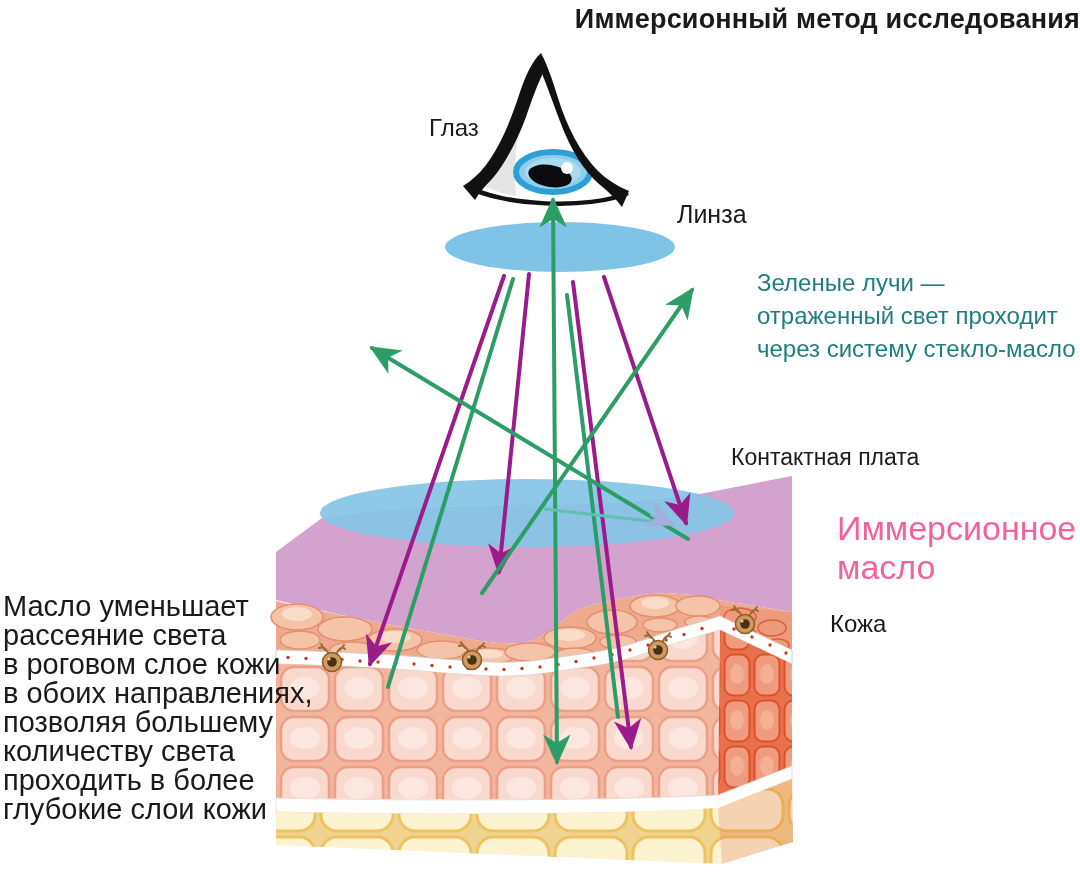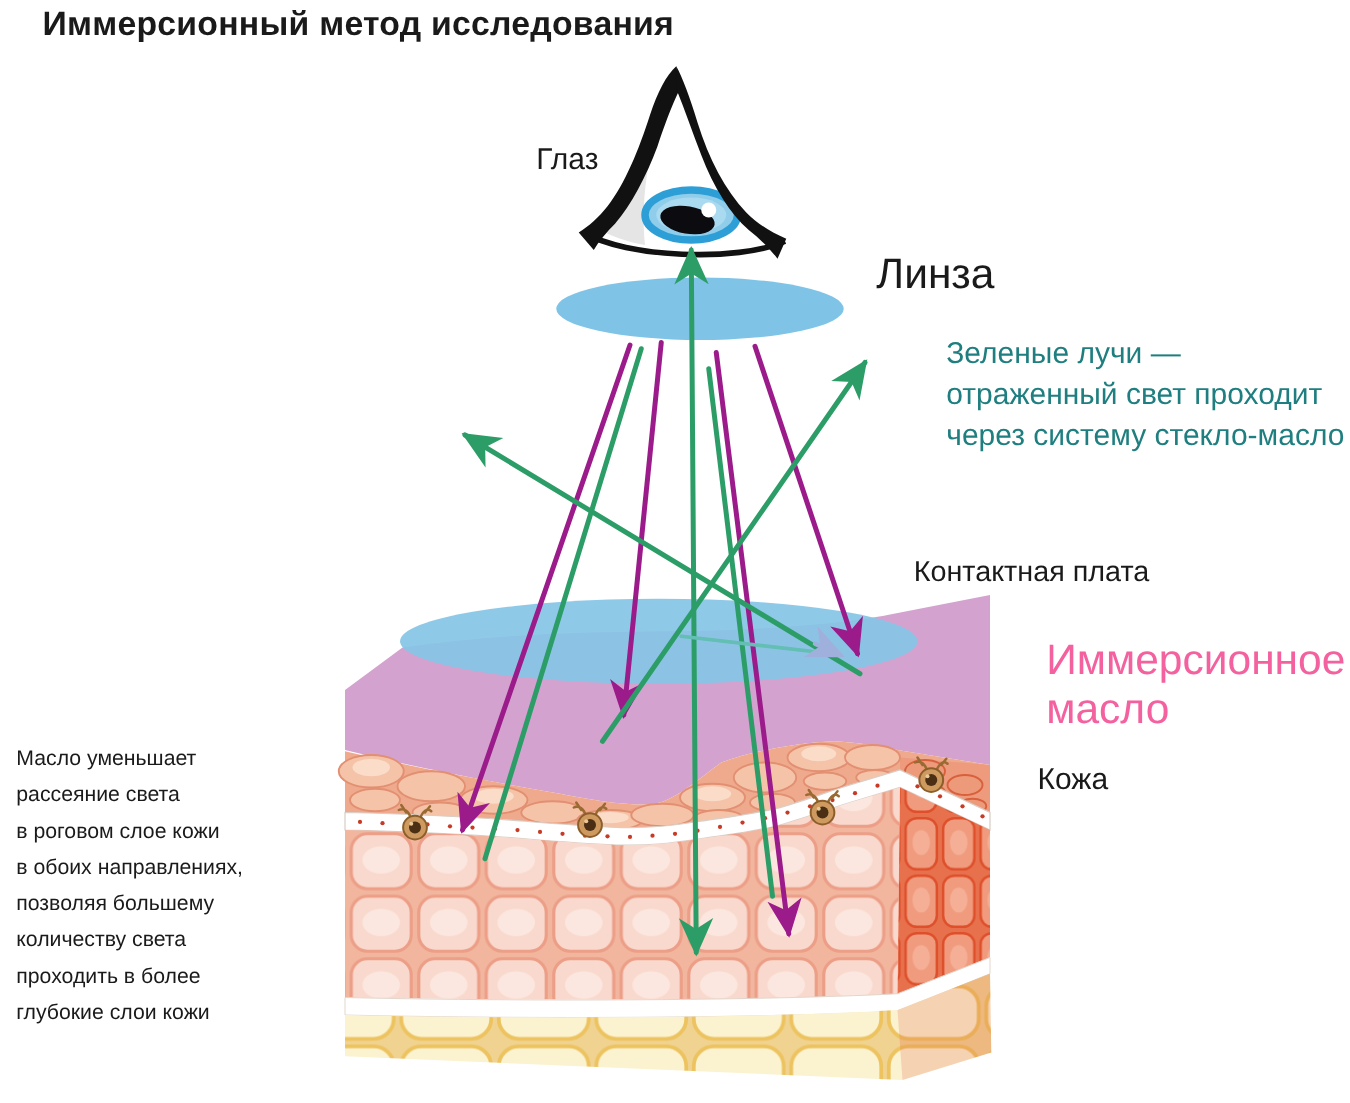--- a/index.html
+++ b/index.html
@@ -6,31 +6,31 @@
   #stage{
     position:relative;
     width:1080px;height:882px;
     background:#ffffff;
     overflow:hidden;
     font-family:"Liberation Sans","DejaVu Sans",sans-serif;
   }
   #diagram-svg{position:absolute;left:0;top:0;}
   .lbl{position:absolute;white-space:pre-line;color:#1a1a1a;}
   .title{
-    left:0;right:0;top:4px;text-align:left;padding-left:34px;
+    left:0;right:0;top:4px;text-align:right;padding-left:34px;
     font-size:27px;font-weight:bold;letter-spacing:0.2px;
   }
   .glaz{left:390px;top:114px;font-size:24px;margin-left:39px;}
-  .linza{left:677px;top:200px;font-size:34px;margin-left:24px;}
+  .linza{left:677px;top:200px;font-size:25px;}
   .pink-note{left:67px;top:226px;font-size:24px;line-height:33px;color:var(--pink_text);}
   .teal-note{left:757px;top:266px;font-size:24px;line-height:33px;color:var(--teal_text);}
   .kontakt{left:731px;top:444px;font-size:23px;}
   .oil-lbl{left:837px;top:509px;font-size:34px;color:var(--oil_label);}
   .kozha{left:830px;top:610px;font-size:24px;}
-  .oil-note{left:13px;top:592px;font-size:17px;line-height:29px;}
+  .oil-note{left:3px;top:592px;font-size:29px;line-height:29px;}
   
   .ray-green{stroke:var(--green_ray);stroke-width:4;fill:none;}
   .ray-pink{stroke:var(--pink_ray);stroke-width:4;fill:none;}
   .ray-teal{stroke:var(--teal_ray);stroke-width:3;fill:none;}
   .ray-lav{stroke:var(--lavender_arrow);stroke-width:3.5;fill:none;}
   .dart-g{fill:var(--green_ray);}
   .dart-p{fill:var(--pink_ray);}
   .dart-l{fill:var(--lavender_arrow);}
 </style>
 </head>

